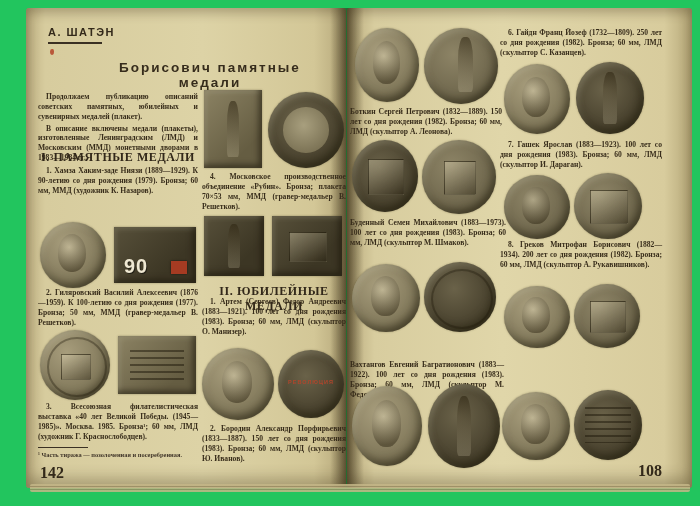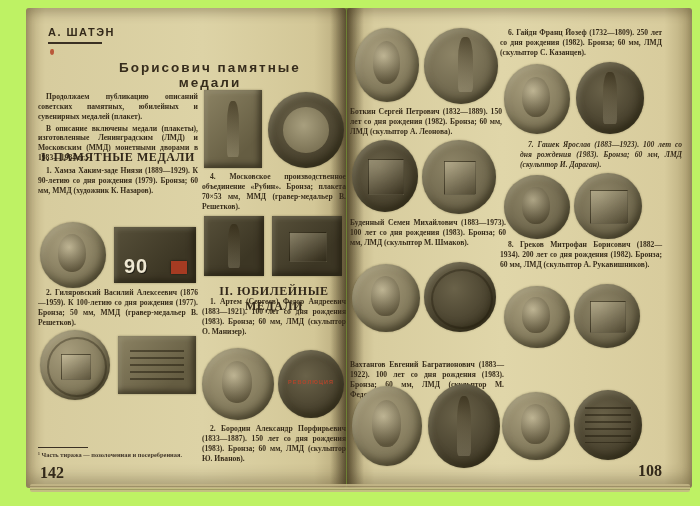--- a/index.html
+++ b/index.html
@@ -1,16 +1,16 @@
 <!DOCTYPE html>
 <html><head>
 <meta charset="utf-8">
 <style>
   html,body{margin:0;padding:0;background:#0a0805;}
-  .stage{position:relative;width:700px;height:506px;background:#bef264;overflow:hidden;
+  .stage{position:relative;width:700px;height:506px;background:#22c55e;overflow:hidden;
          font-family:"Liberation Serif", serif;color:#33291a;}
   .page{position:absolute;top:8px;height:480px;border-radius:3px;}
   .page-left{left:26px;width:320px;
     background:linear-gradient(to right,#bfb183 0%,#d7cc9e 6%,#ddd3a6 55%,#d3c797 90%,#b3a578 100%);
     box-shadow:inset 0 6px 10px rgba(60,45,20,.25), inset 0 -10px 14px rgba(60,45,20,.3);}
   .page-right{left:347px;width:345px;
     background:linear-gradient(to right,#b7a97c 0%,#d8cd9f 8%,#e0d6a9 45%,#d8cc9d 92%,#b4a677 100%);
     box-shadow:inset 0 6px 10px rgba(60,45,20,.25), inset 0 -10px 14px rgba(60,45,20,.3);}
   .gutter{position:absolute;left:330px;top:8px;width:34px;height:480px;
     background:linear-gradient(to right,rgba(40,30,10,0),rgba(40,30,10,.55) 50%,rgba(40,30,10,0));}
@@ -94,20 +94,21 @@
   <div class="abs entry" style="left:38px;top:288px;width:160px;">2. Гиляровский Василий Алексеевич (1876—1959). К 100-летию со дня рождения (1977). Бронза; 50 мм, ММД (гравер-медальер В. Решетков).</div>
 
   <div class="medal m-light" style="left:40px;top:330px;width:70px;height:70px;">
     <div class="rel-ring"></div>
     <div class="rel-panel" style="left:30%;top:34%;width:40%;height:34%;"></div>
   </div>
   <div class="plaque p-mid" style="left:118px;top:336px;width:78px;height:58px;">
     <div class="rel-lines"></div>
   </div>
 
+  <div class="abs entry" style="left:38px;top:402px;width:160px;">3. Всесоюзная филателистическая выставка «40 лет Великой Победы. (1945—1985)». Москва. 1985. Бронза¹; 60 мм, ЛМД (художник Г. Краснослободцев).</div>
 
   <div class="abs rule" style="left:38px;top:447px;width:50px;height:1px;"></div>
   <div class="abs footnote" style="left:38px;top:451px;width:158px;">¹ Часть тиража — позолоченная и посеребренная.</div>
   <div class="abs pagenum" style="left:40px;top:464px;">142</div>
 
   <div class="plaque p-mid" style="left:204px;top:90px;width:58px;height:78px;">
     <div class="rel-fig"></div>
   </div>
   <div class="medal m-dark" style="left:268px;top:92px;width:76px;height:76px;">
     <div class="rel-disc"></div>
@@ -167,21 +168,21 @@
   </div>
 
   <div class="abs entry" style="left:500px;top:28px;width:162px;">6. Гайдн Франц Йозеф (1732—1809). 250 лет со дня рождения (1982). Бронза; 60 мм, ЛМД (скульптор С. Казанцев).</div>
   <div class="medal m-light" style="left:504px;top:64px;width:66px;height:70px;">
     <div class="rel-head"></div>
   </div>
   <div class="medal m-dark" style="left:576px;top:62px;width:68px;height:72px;">
     <div class="rel-fig"></div>
   </div>
 
-  <div class="abs entry" style="left:520px;top:140px;width:162px;font-style:italic;">7. Гашек Ярослав (1883—1923). 100 лет со дня рождения (1983). Бронза; 60 мм, ЛМД (скульптор И. Дараган).</div>
+  <div class="abs entry" style="left:500px;top:140px;width:162px;">7. Гашек Ярослав (1883—1923). 100 лет со дня рождения (1983). Бронза; 60 мм, ЛМД (скульптор И. Дараган).</div>
   <div class="medal m-mid" style="left:504px;top:175px;width:66px;height:64px;">
     <div class="rel-head"></div>
   </div>
   <div class="medal m-mid" style="left:574px;top:173px;width:68px;height:66px;">
     <div class="rel-panel"></div>
   </div>
 
   <div class="abs entry" style="left:500px;top:240px;width:162px;">8. Греков Митрофан Борисович (1882—1934). 200 лет со дня рождения (1982). Бронза; 60 мм, ЛМД (скульптор А. Рукавишников).</div>
   <div class="medal m-light" style="left:504px;top:286px;width:66px;height:62px;">
     <div class="rel-head"></div>

